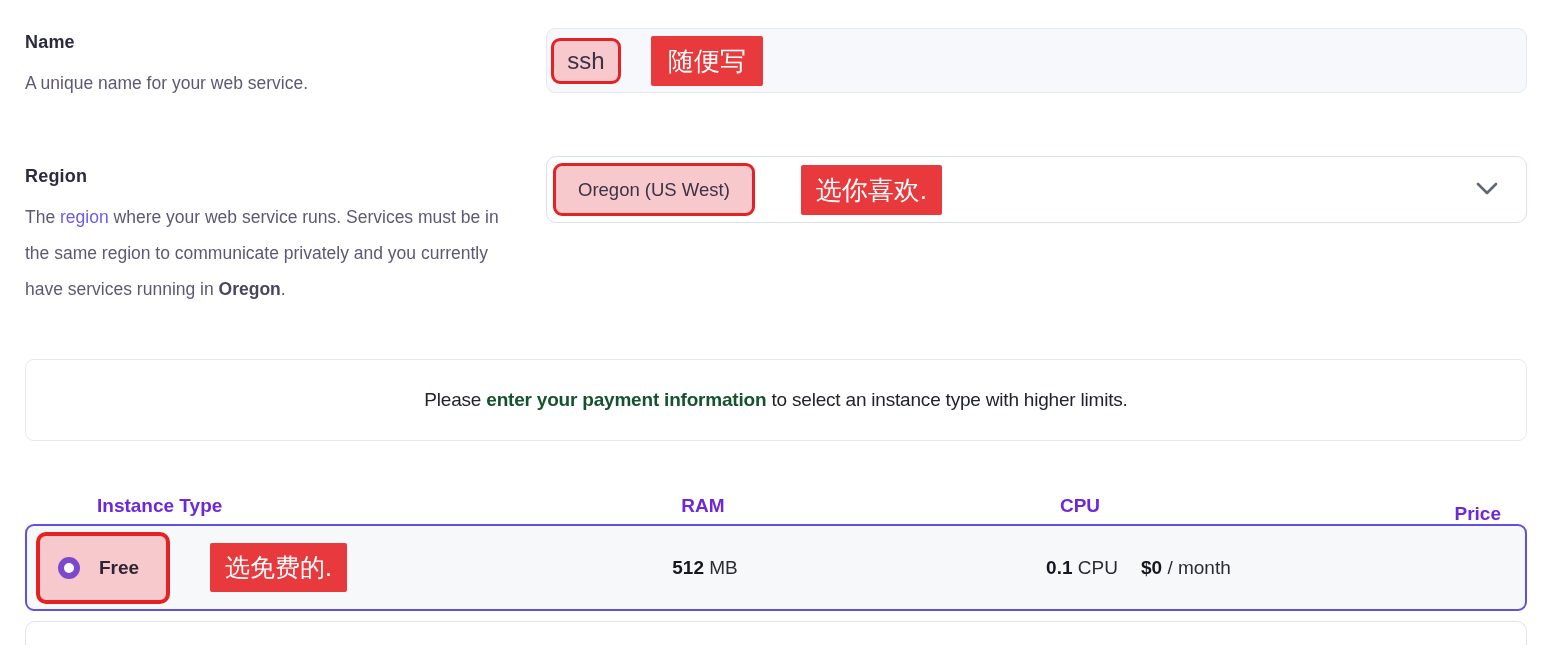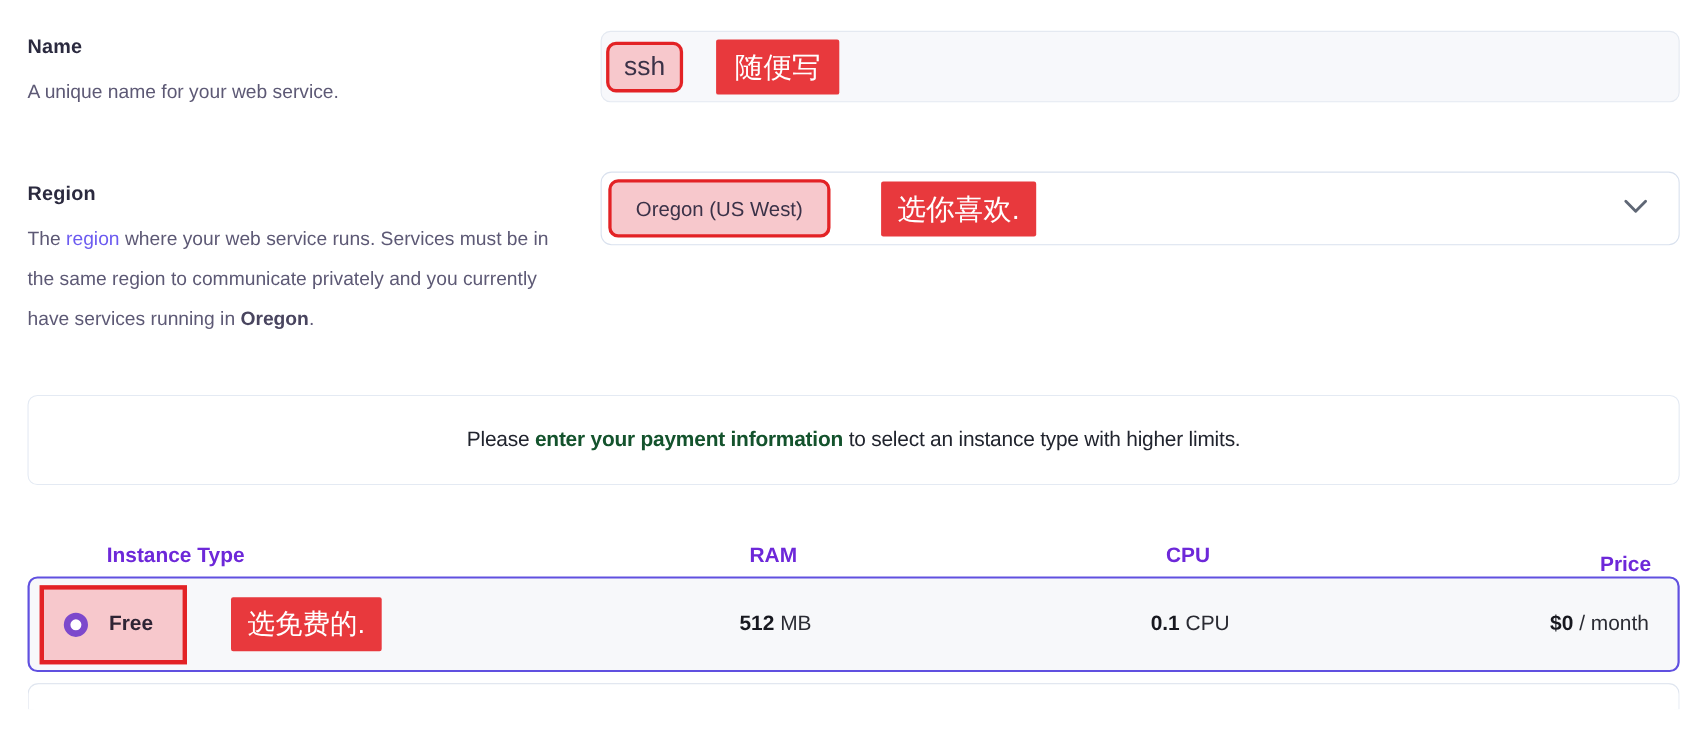--- a/index.html
+++ b/index.html
@@ -48,26 +48,26 @@
 
   .table-header { margin-top:45px; height:26px; font-weight:700; font-size:19px; color:#6d28d9; }
   .th-instance { padding-left:72px; }
   .th-center   { text-align:center; }
   .th-price    { text-align:right; padding-right:26px;margin-top:17px; }
 
   .instance-row { margin-top:12px; height:87px; background:#f7f8fa; border:2px solid #6050e0;
                   border-radius:9px; font-size:19px; color:#2a2b33; cursor:pointer; }
   .cell-instance { display:flex; align-items:center; padding-left:9px; }
   .chip-free { height:72px; min-width:134px; background:#f7c8cc; border:4px solid #e32225;
-               border-radius:0; display:inline-flex; align-items:center; padding:0 24px 0 18px; }
+               border-radius:10px; display:inline-flex; align-items:center; padding:0 24px 0 18px; }
   .radio { width:22px; height:22px; border-radius:50%; border:6px solid #7d49cc; background:#fff; flex:0 0 22px; }
   .free-label { margin-left:19px; font-size:19px; font-weight:700; color:#2e2434; }
   .anno-free { height:49px; padding:0 15px; margin-left:40px; font-size:25px; }
   .cell-center { text-align:center; }
-  .cell-price  { text-align:right; padding-right:26px; }
+  .cell-price  { text-align:left; padding-right:26px; }
   .val-bold { font-weight:700; color:#17181f; }
 
   .partial-row { margin-top:10px; height:24px; background:#fff; border:1px solid #dfe5ef;
                  border-bottom:none; border-radius:10px 10px 0 0; }
 </style>
 </head>
 <body>
 
 <div class="page">
 

